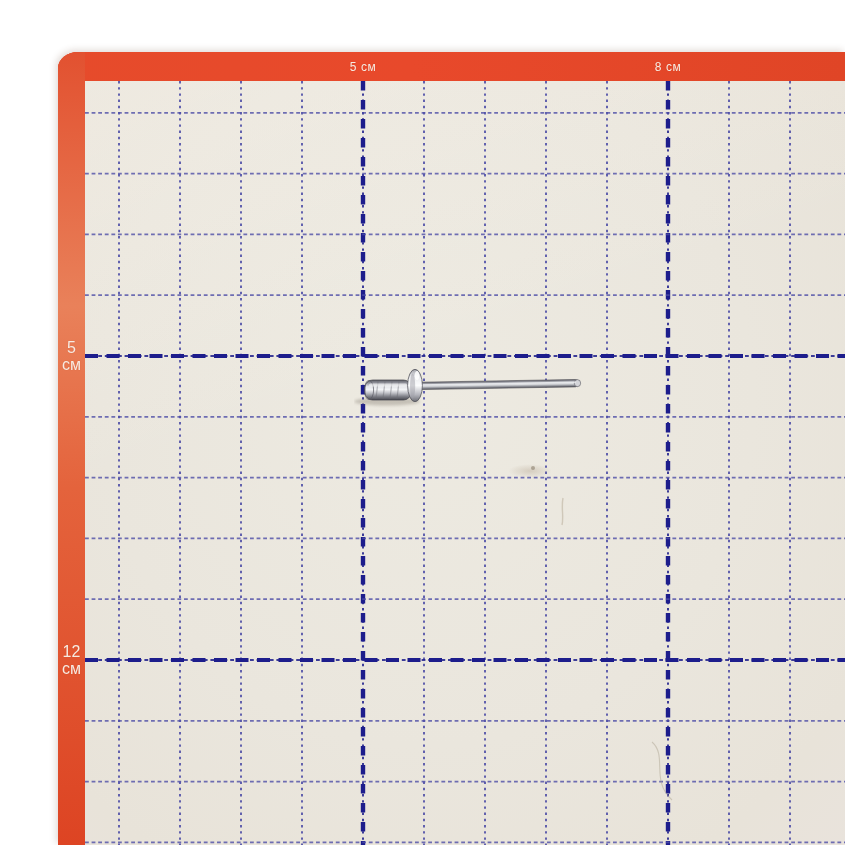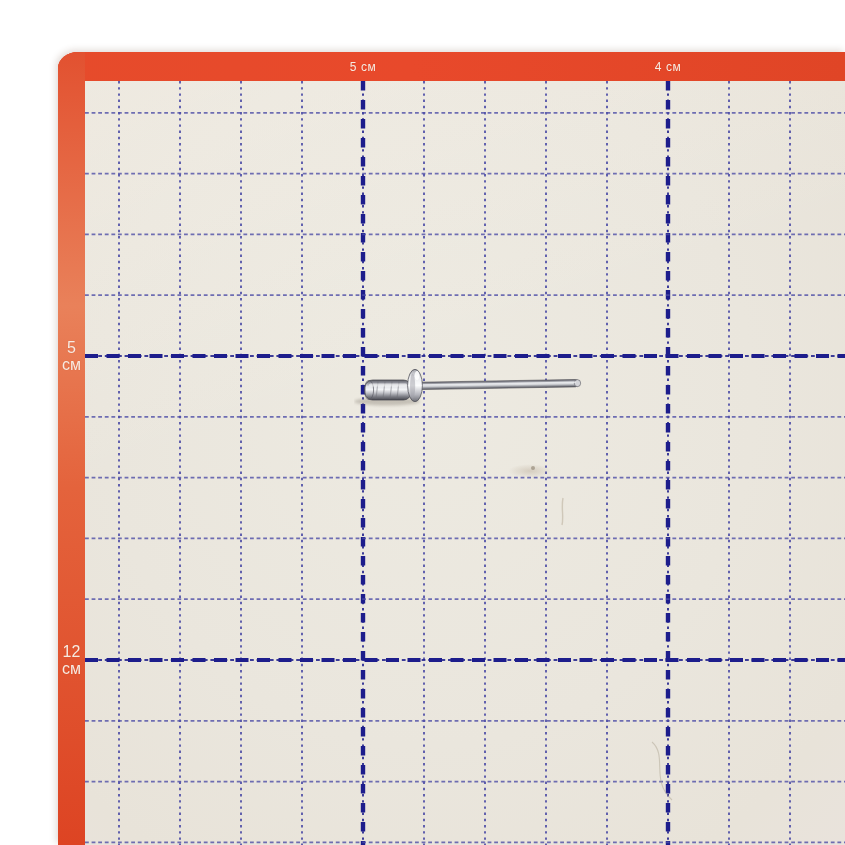--- a/index.html
+++ b/index.html
@@ -64,21 +64,21 @@
 </style>
 </head>
 <body>
 
 <div class="scene">
 
   <div class="mat">
     <div class="mat-surface"></div>
     <div class="mat-top-bar" id="ruler-top">
         <div class="top-label" style="left: 305px;">5 см</div>
-        <div class="top-label" style="left: 610px;">4 см</div>
+        <div class="top-label" style="left: 610px;">8 см</div>
       </div>
     <div class="mat-left-bar" id="ruler-left">
         <div class="left-label" style="top: 304px;">
           <span>5</span>
           <span>см</span>
         </div>
         <div class="left-label" style="top: 608px;">
           <span>12</span>
           <span>см</span>
         </div>

